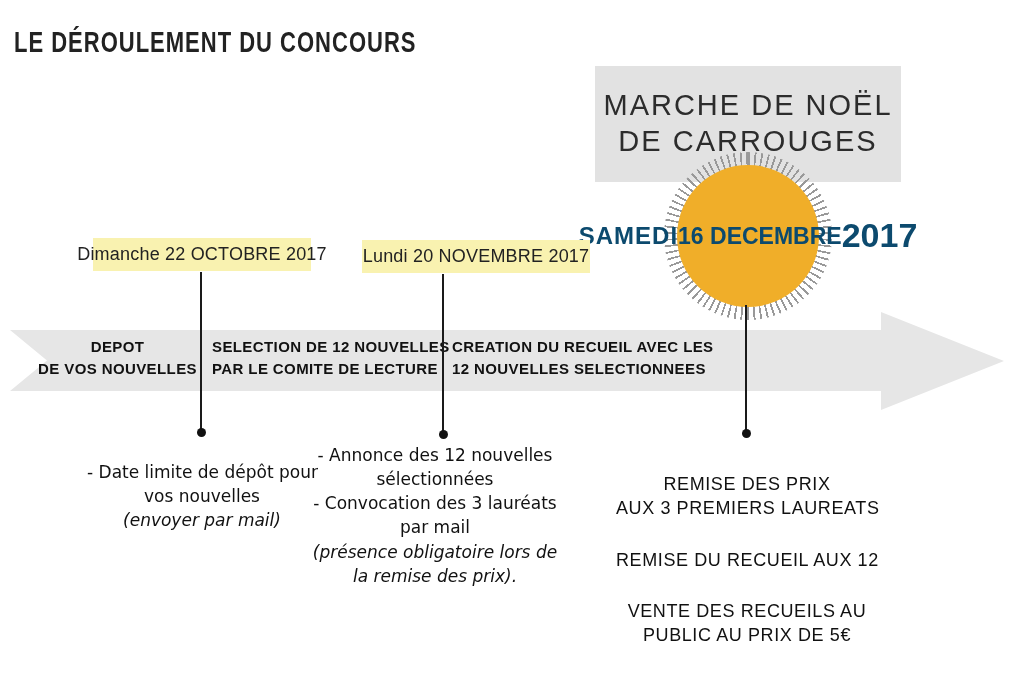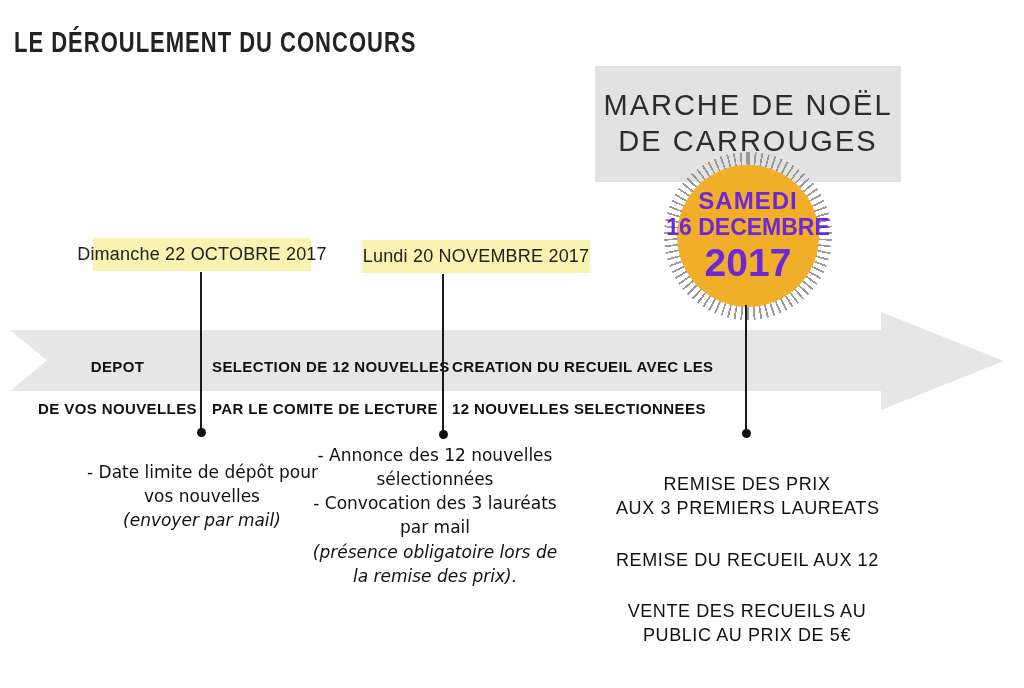--- a/index.html
+++ b/index.html
@@ -42,43 +42,43 @@
   
   .badge-rays{
     position:absolute;left:664px;top:152px;width:168px;height:168px;
     border-radius:50%;
     background:repeating-conic-gradient(var(--ray-gray) 0deg 1.3deg, transparent 1.3deg 4.6deg);
   }
   .badge-circle{
     position:absolute;left:677px;top:165px;width:142px;height:142px;
     border-radius:50%;
     background:var(--badge-yellow);
-    display:flex;flex-direction:column;align-items:center;justify-content:center;
-    text-align:center;color:#6d28d9;
+    display:flex;flex-direction:row;align-items:center;justify-content:center;
+    text-align:center;color:#0c4a6e;
   }
   .badge-l1{font-size:24px;font-weight:bold;letter-spacing:1px;line-height:1.15;white-space:nowrap;}
   .badge-l2{font-size:23px;font-weight:bold;letter-spacing:0;line-height:1.15;white-space:nowrap;}
-  .badge-l3{font-size:39px;font-weight:bold;line-height:1.15;white-space:nowrap;}
+  .badge-l3{font-size:34px;font-weight:bold;line-height:1.15;white-space:nowrap;}
   
   .date-highlight{
     position:absolute;height:33px;
     background:var(--highlight-yellow);
     display:flex;align-items:center;justify-content:center;
     font-size:18px;color:#222;letter-spacing:0.2px;white-space:nowrap;
   }
   .date-1{left:93px;top:238px;width:218px;}
   .date-2{left:362px;top:240px;width:228px;}
   
   .timeline-arrow-svg{position:absolute;left:0;top:0;}
   .arrow-label{
     position:absolute;top:336px;
     font-size:15px;font-weight:bold;color:#111;
     text-align:center;line-height:1.45;letter-spacing:0.4px;
   }
-  .arrow-label div{white-space:nowrap;margin-top:20px;}
+  .arrow-label div{white-space:nowrap;}
   .label-1{left:30px;width:175px;}
   .label-2{left:212px;width:222px;}
   .label-3{left:452px;width:250px;}
   
   .connector-line{position:absolute;width:2px;background:#1a1a1a;}
   .conn-1{left:200px;top:272px;height:158px;}
   .conn-2{left:442px;top:274px;height:158px;}
   .conn-3{left:745px;top:305px;height:126px;}
   .connector-dot{position:absolute;width:9px;height:9px;border-radius:50%;background:#111;}
   .dot-1{left:197px;top:428px;}

